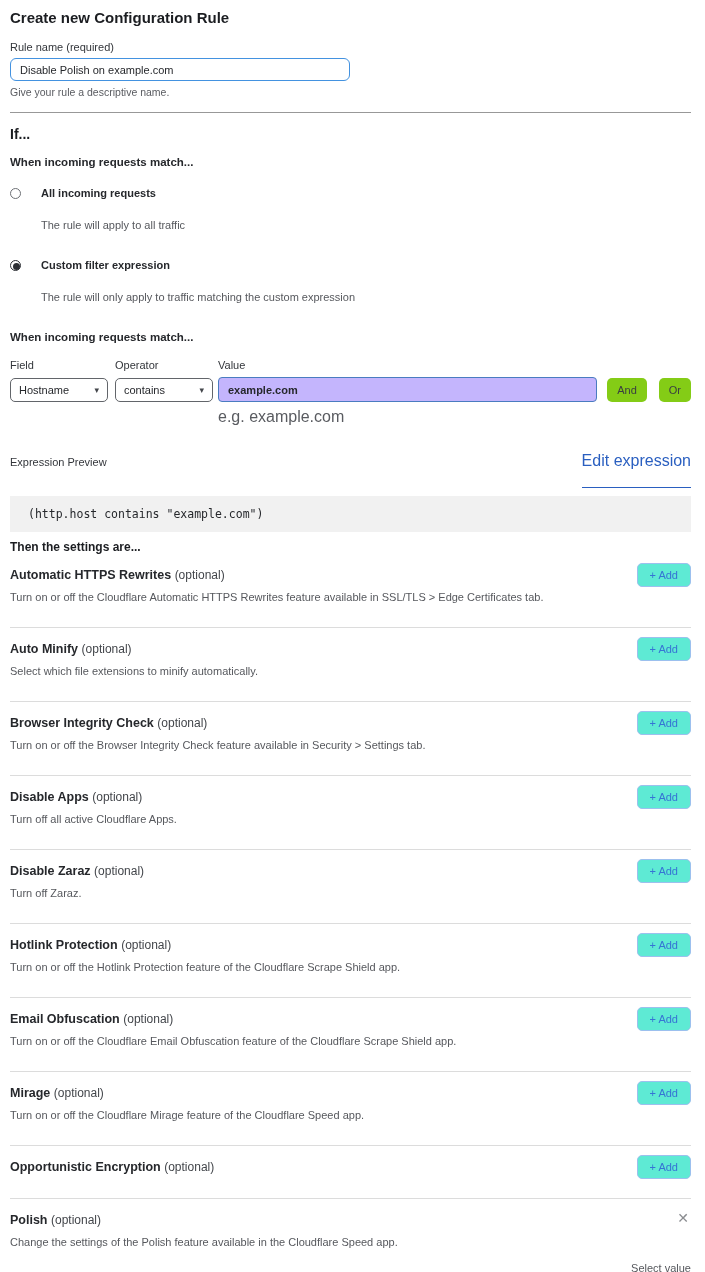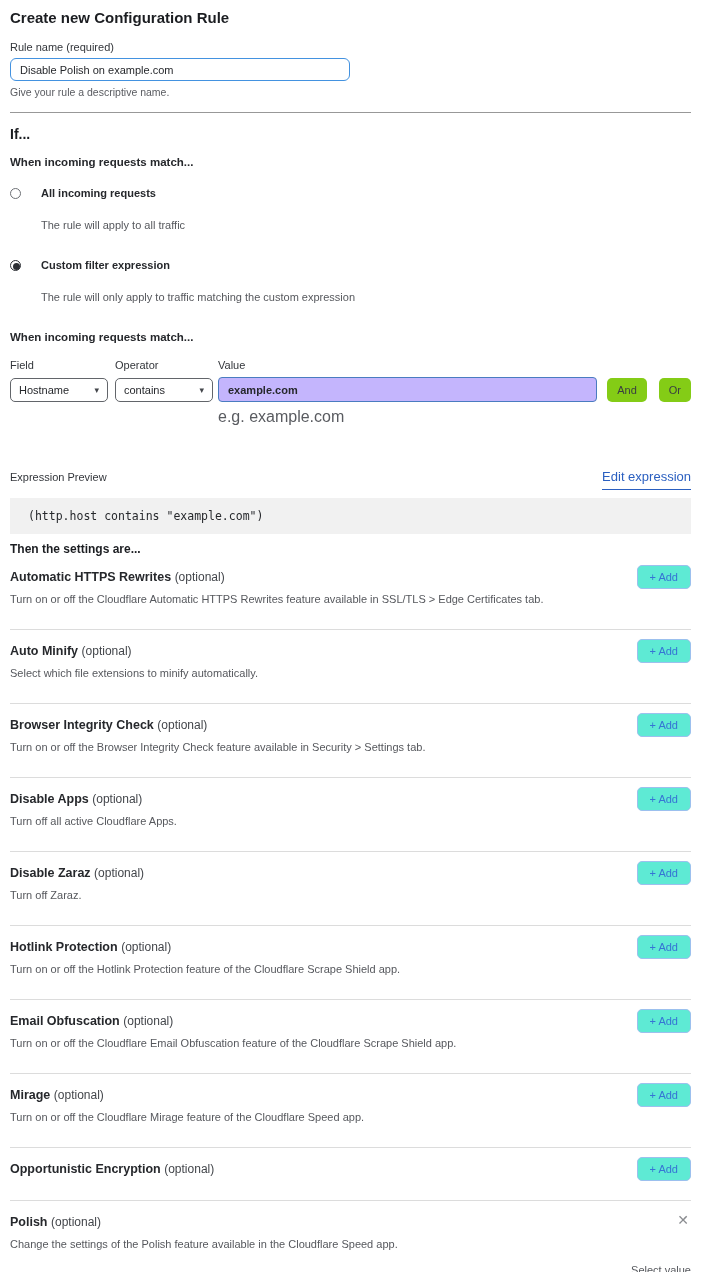--- a/index.html
+++ b/index.html
@@ -64,25 +64,25 @@
   }
   .conn-btn {
     height: 24px; padding: 0 10px; border: none; border-radius: 5px;
     background: #84cc16; color: #3a3d42; font-size: 11px; cursor: pointer;
     font-family: "Liberation Sans", sans-serif;
   }
   .btn-and { margin-left: 10px; }
   .btn-or { margin-left: 12px; }
   .value-helper { font-size: 16px; color: #595b60; margin-top: 6px; margin-left: 208px; }
 
-  .preview-row { display: flex; justify-content: space-between; align-items: baseline; margin-top: 43px; }
+  .preview-row { display: flex; justify-content: space-between; align-items: baseline; margin-top: 26px; }
   .preview-label { font-size: 11px; color: #33363b; }
   .edit-link {
-    font-size: 13px; color: #2a5fc0; text-decoration: none;
-    border-bottom: 1px solid #2a5fc0; padding-bottom: 5px; cursor: pointer;
+    font-size: 16px; color: #2a5fc0; text-decoration: none;
+    border-bottom: 1px solid #2a5fc0; padding-bottom: 17px; cursor: pointer;
   }
   .code-block {
     margin-top: 8px; background: #f1f1f1; padding: 11px 18px;
     font-family: "DejaVu Sans Mono", "Liberation Mono", monospace;
     font-size: 11.5px; color: #26282c; white-space: pre;
   }
 
   .then-heading { font-size: 12px; font-weight: 700; color: #1b1d21; margin-top: 8px; }
 
   .setting-item { position: relative; padding: 14px 0 24px 0; border-bottom: 1px solid #dcdcdc; }

